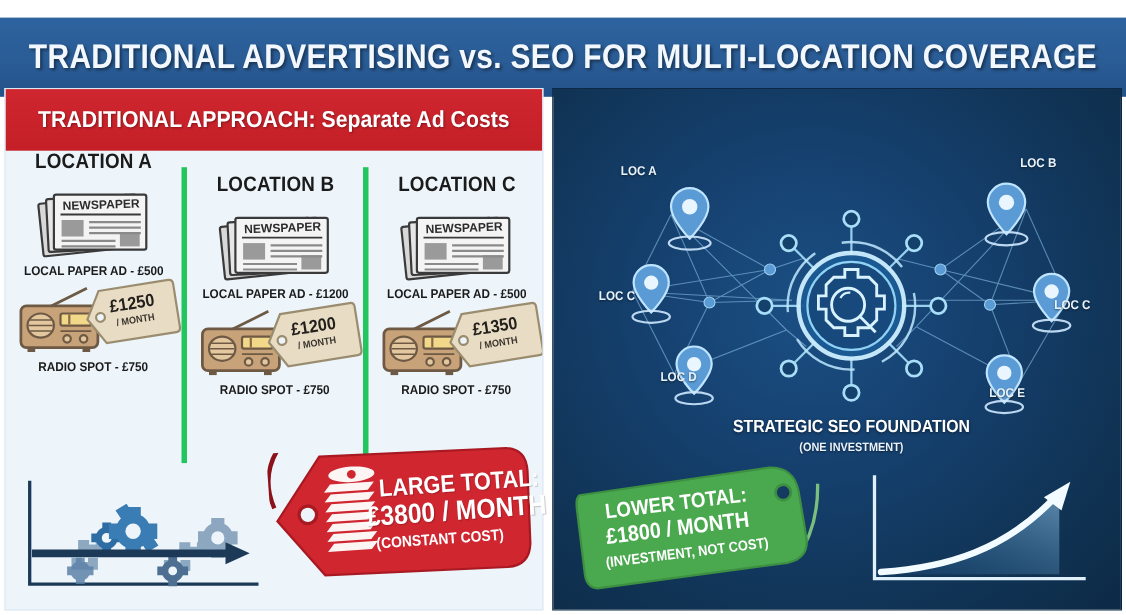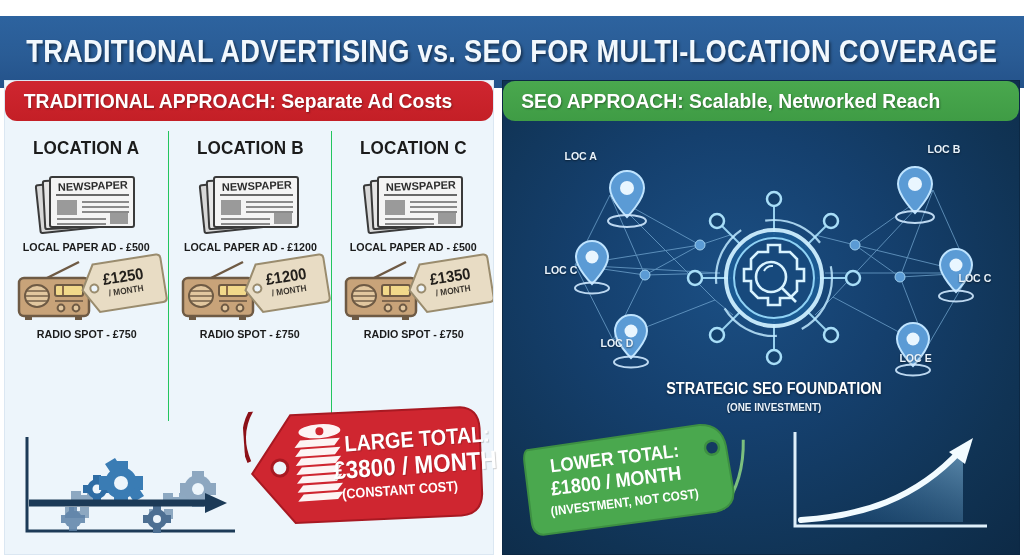--- a/index.html
+++ b/index.html
@@ -39,43 +39,43 @@
     overflow: hidden;
   }
   .panel-right {
     position: absolute; left: 502px; top: 80px; width: 518px; height: 475px;
     background: radial-gradient(ellipse at 45% 42%, #1b4f84 0%, #15406e 38%, #103354 75%, #0d2a46 100%);
     border: 1px solid #0c2844;
     overflow: hidden;
   }
 
   .band {
-    position: absolute; left: 0; top: 0; width: 100%; height: 40px;
-    display: flex; align-items: center; justify-content: flex-start; border-radius: 12px;
+    position: absolute; left: 0; top: 0; width: 100%; height: 56px;
+    display: flex; align-items: center; justify-content: center;
   }
   .band-red { background: linear-gradient(180deg,#cf2630 0%, #c41f26 100%); }
   .band-green { background: linear-gradient(180deg,#4aa84e 0%, #3f9c45 100%); }
   .band-text {
     color: #ffffff; font-size: 21px; font-weight: bold;
     transform: scaleX(0.92);
     text-shadow: 1px 1px 2px rgba(0,0,0,0.35);
     white-space: nowrap;
   }
 
   
   .loc-cols {
     position: absolute; left: 0; top: 50px; width: 490px; height: 290px;
     display: flex;
   }
   .loc-col {
     flex: 1 1 0; position: relative;
     display: flex; flex-direction: column; align-items: center;
     padding-top: 6px;
   }
-  .loc-col + .loc-col { border-left: 1px solid #22c55e; }
+  .loc-col + .loc-col { border-left: 5px solid #22c55e; margin-top: 21px; }
   .loc-title {
     font-size: 19px; font-weight: bold; color: #1b1b1b;
     transform: scaleX(0.9); letter-spacing: 0.2px;
   }
   .paper-wrap { margin-top: 6px; height: 72px; display:flex; align-items:center; }
   .cost-line {
     font-size: 11.5px; font-weight: bold; color: #1b1b1b;
     transform: scaleX(0.93); white-space: nowrap; margin-top: 4px;
   }
   .radio-row {
@@ -401,23 +401,20 @@
         </g>
         <line x1="16" y1="72" x2="196" y2="72" stroke="#1c3a57" stroke-width="7"></line>
         <polygon points="192,62 214,72 192,82" fill="#1c3a57"></polygon>
       </svg>
     </div>
 
   </div>
 
   <div class="panel-right">
 
-    <div class="band band-green">
-      <div class="band-text">SEO APPROACH: Scalable, Networked Reach</div>
-    </div>
 
     <div class="network">
       <svg width="518" height="300" viewBox="0 0 518 300" style="position:absolute;left:0;top:0">
         <g stroke="#7fb4dd" stroke-width="1" opacity="0.65" fill="none">
           <line x1="95" y1="70" x2="185" y2="120"></line>
             <line x1="95" y1="70" x2="60" y2="140"></line>
           <line x1="95" y1="70" x2="130" y2="150"></line>
             <line x1="95" y1="70" x2="200" y2="175"></line>
           <line x1="60" y1="140" x2="130" y2="150"></line>
             <line x1="60" y1="140" x2="185" y2="120"></line>

